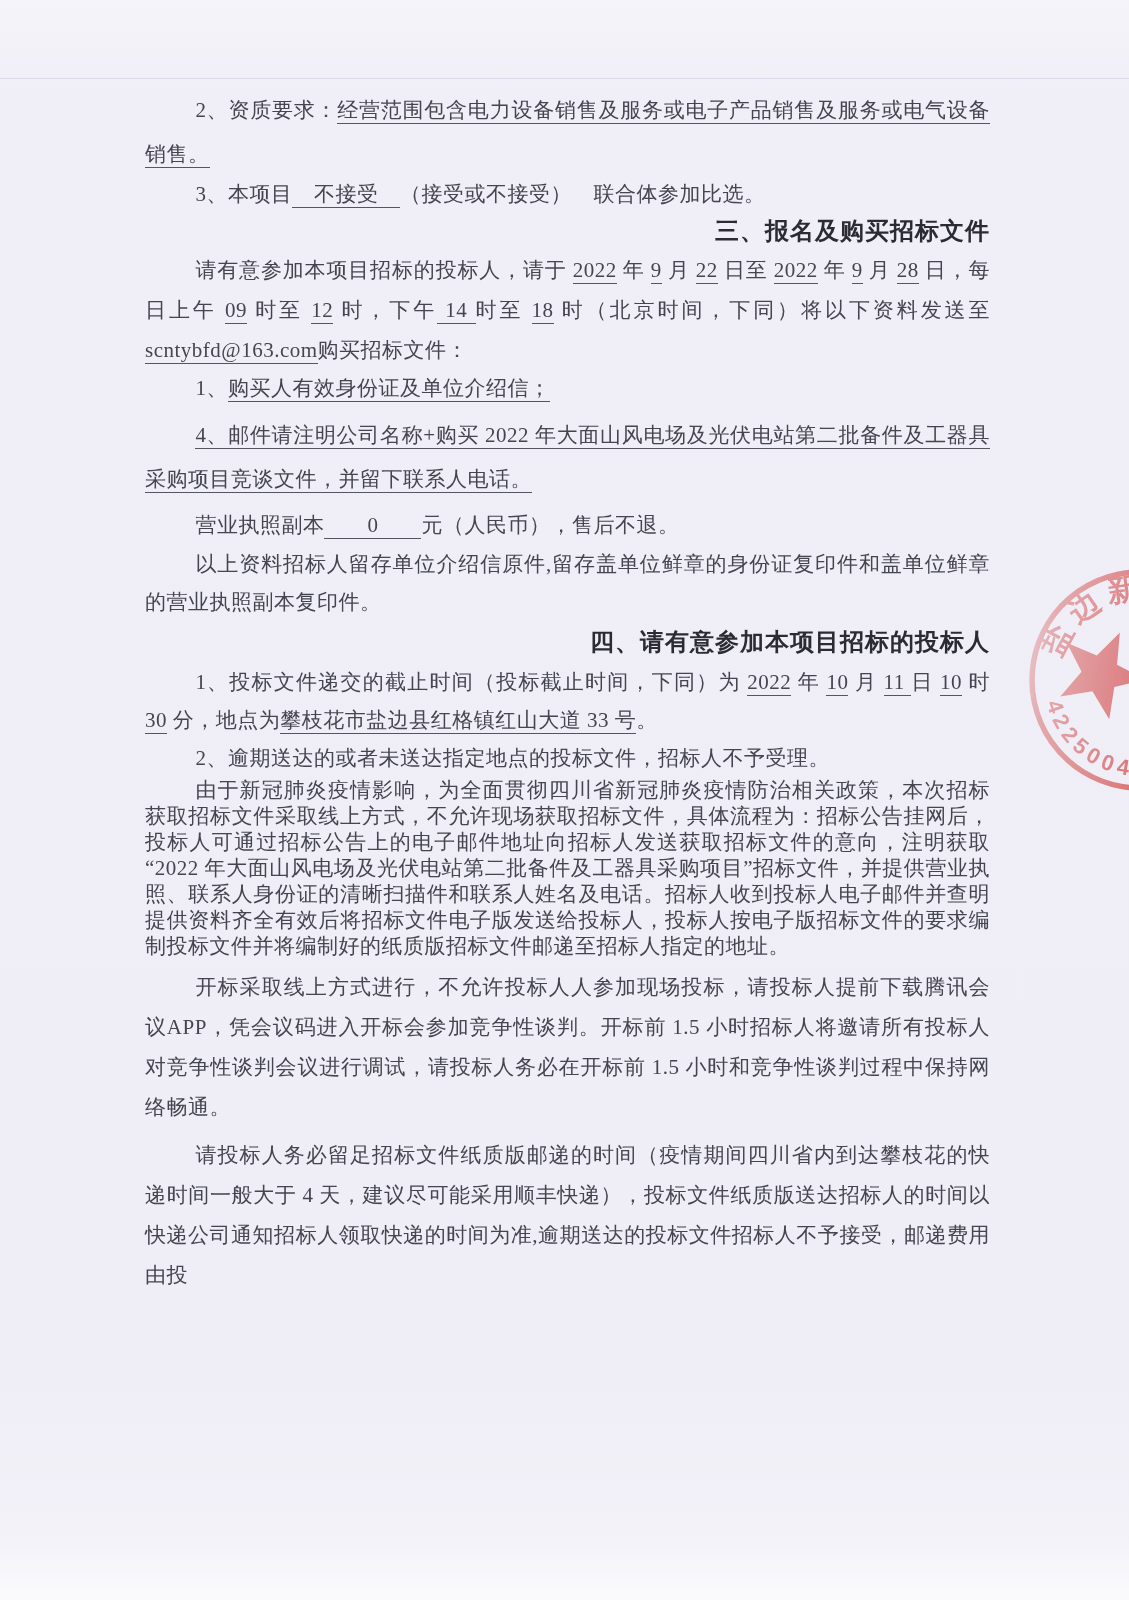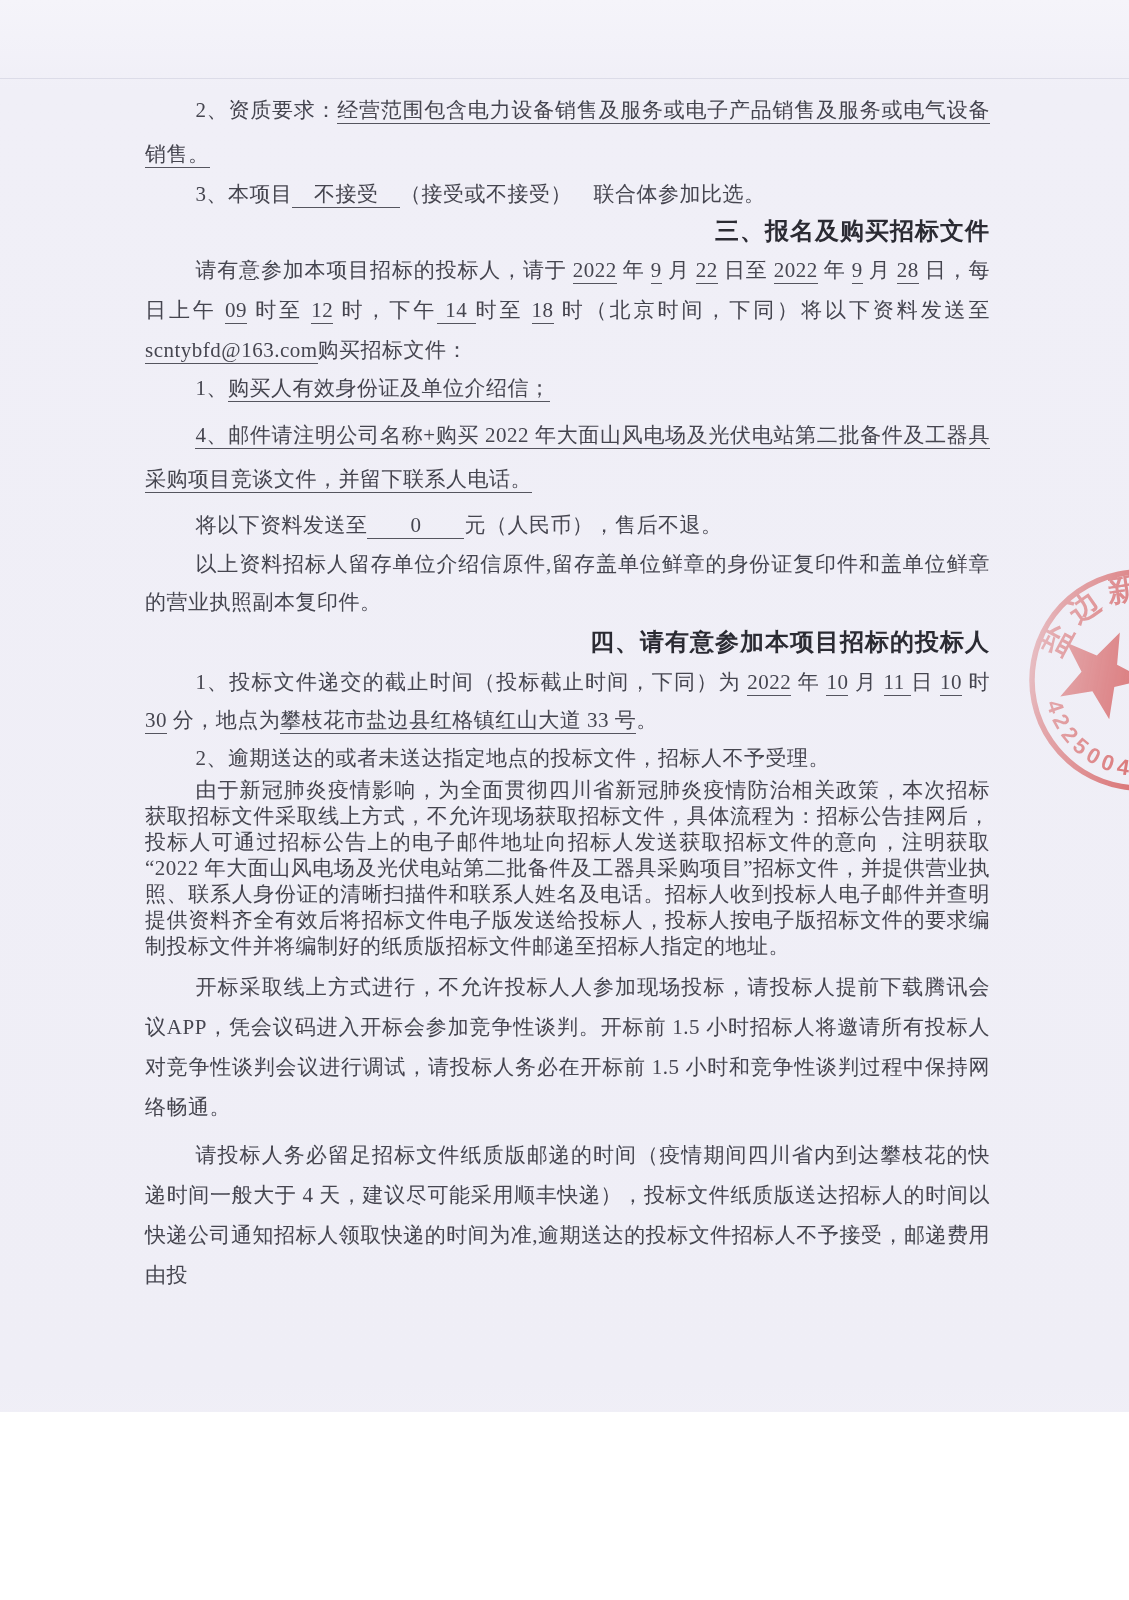--- a/index.html
+++ b/index.html
@@ -1,18 +1,18 @@
 <!DOCTYPE html>
 <html lang="zh"><head>
 <meta charset="utf-8">
 <style>
   html,body{margin:0;padding:0;background:#ffffff;}
   .page{
     position:relative;
-    width:1129px;height:1412px;
+    width:1129px;height:1600px;
     overflow:hidden;
     background:linear-gradient(180deg,#f5f4fa 0px,#f0eff7 90px,#efeef6 1380px,#f3f2f9 1540px,#fbfbfd 1600px);
     font-family:"Liberation Serif","DejaVu Serif",serif;
     color:#45454f;
   }
   .scan-line{position:absolute;left:0;top:78px;width:100%;height:1px;background:#dcdce8;}
   .content{
     position:absolute;left:145px;top:88px;width:845px;
     font-size:21px;text-align:justify;letter-spacing:.5px;
   }
@@ -53,21 +53,21 @@
 <div class="page">
   <div class="scan-line"></div>
 
   <div class="content">
     <p class="indent p-qual"><span>2、资质要求：</span><span class="u">经营范围包含电力设备销售及服务或电子产品销售及服务或电气设备销售。</span></p>
     <p class="indent p-cons"><span>3、本项目</span><span class="u">　不接受　</span><span>（接受或不接受）</span><span>　联合体参加比选。</span></p>
     <p class="heading h3x">三、报名及购买招标文件</p>
     <p class="indent p-invite"><span>请有意参加本项目招标的投标人，请于 </span><span class="u">2022</span><span> 年 </span><span class="u">9</span><span> 月 </span><span class="u">22</span><span> 日至 </span><span class="u">2022</span><span> 年 </span><span class="u">9</span><span> 月 </span><span class="u">28</span><span> 日，每日上午 </span><span class="u">09</span><span> 时至 </span><span class="u">12</span><span> 时，下午</span><span class="u"> 14 </span><span> 时至 </span><span class="u">18</span><span> 时（北京时间，下同）将以下资料发送至 </span><span class="u">scntybfd@163.com</span><span>购买招标文件：</span></p>
     <p class="indent p-item"><span>1、</span><span class="u">购买人有效身份证及单位介绍信；</span></p>
     <p class="indent p-item4"><span class="u">4、邮件请注明公司名称+购买 2022 年大面山风电场及光伏电站第二批备件及工器具采购项目竞谈文件，并留下联系人电话。</span></p>
-    <p class="indent p-fee"><span>将以下资料发送至</span><span class="u">　　0　　</span><span>元（人民币），售后不退。</span></p>
+    <p class="indent p-fee"><span>营业执照副本</span><span class="u">　　0　　</span><span>元（人民币），售后不退。</span></p>
     <p class="indent p-keep"><span>以上资料招标人留存单位介绍信原件,留存盖单位鲜章的身份证复印件和盖单位鲜章的营业执照副本复印件。</span></p>
     <p class="heading h4x">四、请有意参加本项目招标的投标人</p>
     <p class="indent p-deadline"><span>1、投标文件递交的截止时间（投标截止时间，下同）为 </span><span class="u">2022</span><span> 年 </span><span class="u">10</span><span> 月 </span><span class="u">11 </span><span> 日 </span><span class="u">10</span><span> 时 </span><span class="u">30</span><span> 分，地点为</span><span class="u">攀枝花市盐边县红格镇红山大道 33 号</span><span>。</span></p>
     <p class="indent p-late"><span>2、逾期送达的或者未送达指定地点的投标文件，招标人不予受理。</span></p>
     <p class="indent p-covid"><span>由于新冠肺炎疫情影响，为全面贯彻四川省新冠肺炎疫情防治相关政策，本次招标获取招标文件采取线上方式，不允许现场获取招标文件，具体流程为：招标公告挂网后，投标人可通过招标公告上的电子邮件地址向招标人发送获取招标文件的意向，注明获取“2022 年大面山风电场及光伏电站第二批备件及工器具采购项目”招标文件，并提供营业执照、联系人身份证的清晰扫描件和联系人姓名及电话。招标人收到投标人电子邮件并查明提供资料齐全有效后将招标文件电子版发送给投标人，投标人按电子版招标文件的要求编制投标文件并将编制好的纸质版招标文件邮递至招标人指定的地址。</span></p>
     <p class="indent p-open"><span>开标采取线上方式进行，不允许投标人人参加现场投标，请投标人提前下载腾讯会议APP，凭会议码进入开标会参加竞争性谈判。开标前 1.5 小时招标人将邀请所有投标人对竞争性谈判会议进行调试，请投标人务必在开标前 1.5 小时和竞争性谈判过程中保持网络畅通。</span></p>
     <p class="indent p-mail"><span>请投标人务必留足招标文件纸质版邮递的时间（疫情期间四川省内到达攀枝花的快递时间一般大于 4 天，建议尽可能采用顺丰快递），投标文件纸质版送达招标人的时间以快递公司通知招标人领取快递的时间为准,逾期送达的投标文件招标人不予接受，邮递费用由投</span></p>
   </div>
 
   <div class="seal">

